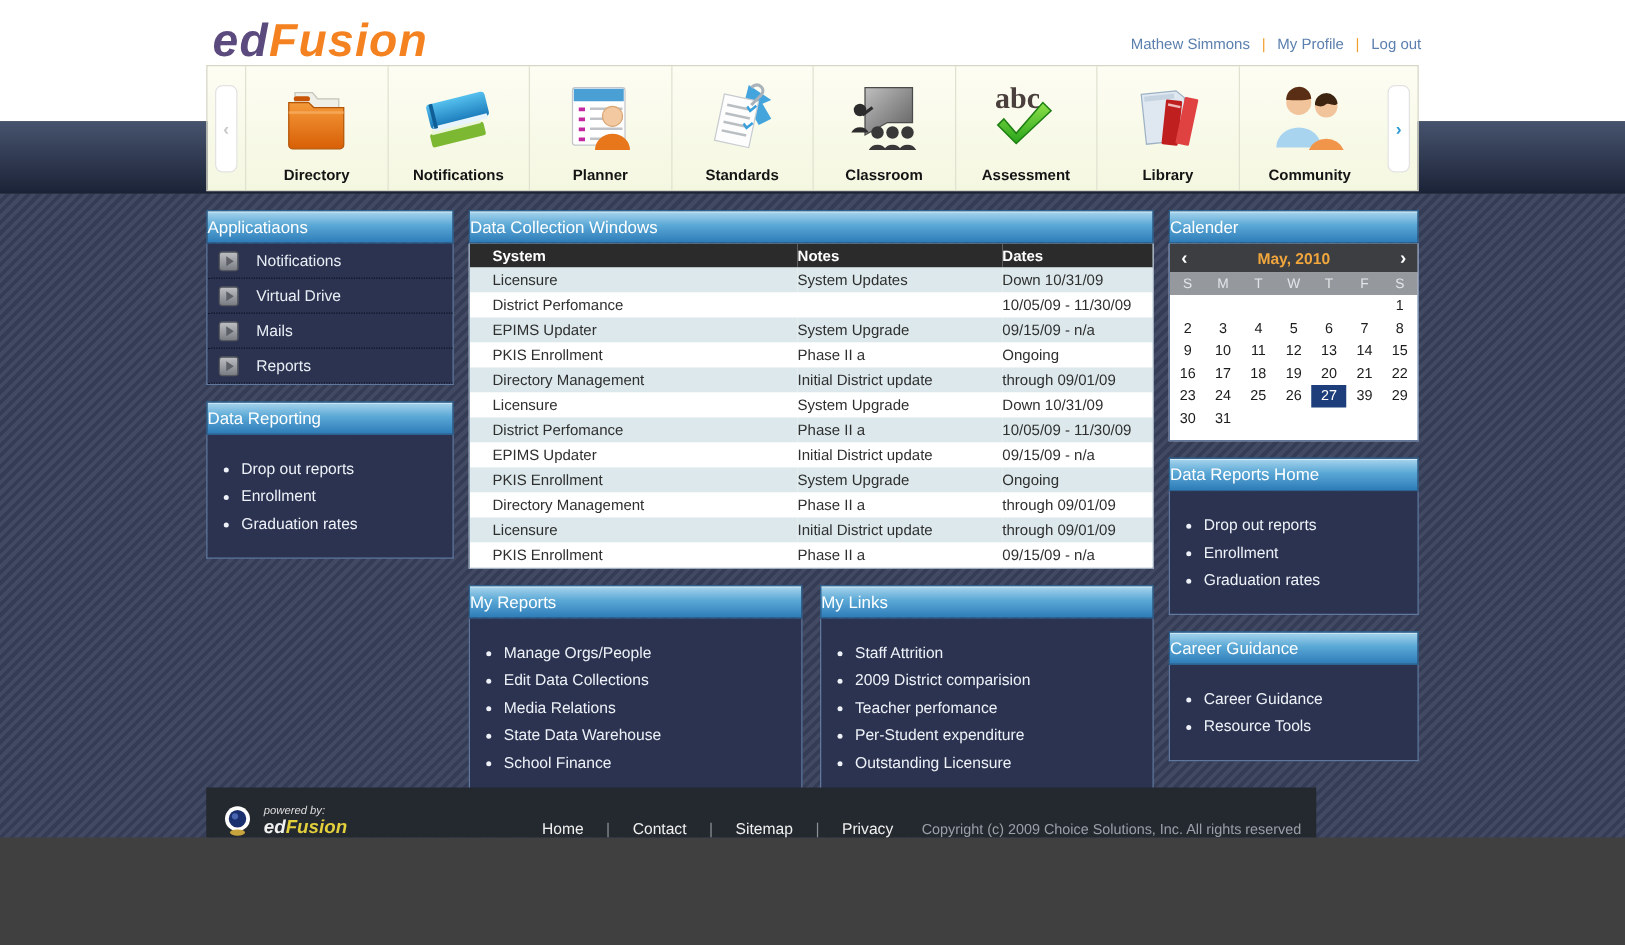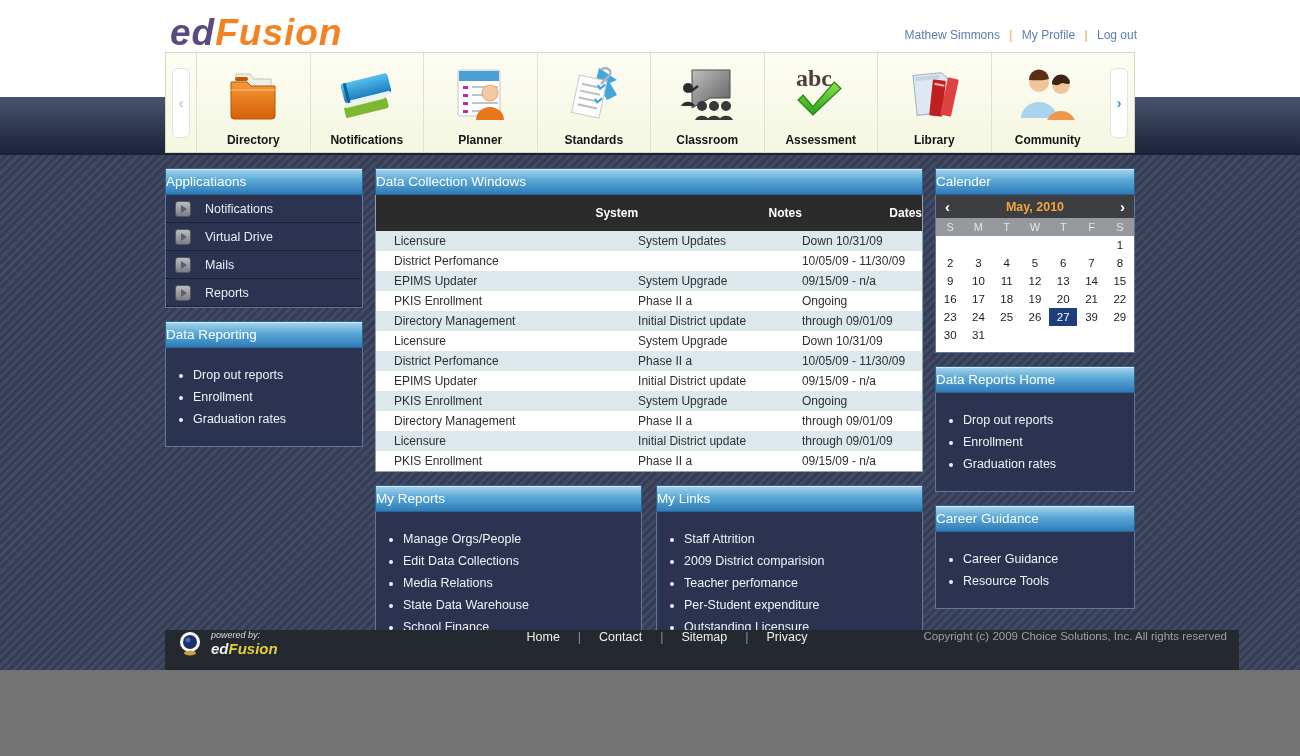--- a/index.html
+++ b/index.html
@@ -1,17 +1,17 @@
 <!DOCTYPE html>
 <html><head>
 <meta charset="utf-8">
 <style>
   * { margin:0; padding:0; box-sizing:border-box; }
   body { background:#000; font-family:"Liberation Sans", sans-serif; }
-  .page { position:relative; width:1300px; height:756px; background:#737373; overflow:hidden; margin:0 auto; }
+  .page { position:relative; width:1300px; height:756px; background:#404040; overflow:hidden; margin:0 auto; }
 
   
   .white-band { position:absolute; top:0; left:0; width:1300px; height:97px; background:#fff; }
   .logo { position:absolute; left:170px; top:12px; font-size:37px; font-weight:bold; font-style:italic; letter-spacing:1px; }
   .logo .lg1 { color:#5b4a7e; }
   .logo .lg2 { color:#f58220; }
   .user-links { position:absolute; top:28px; right:163px; font-size:12px; color:#5b7fae; }
   .user-links .sep { color:#f0a030; margin:0 6px; }
   .user-links span[data-interactable="true"] { cursor:pointer; }
 
@@ -57,21 +57,21 @@
   .arrow-btn .tri { width:0; height:0; border-left:6px solid #5d6066; border-top:4px solid transparent; border-bottom:4px solid transparent; margin-left:2px; }
   .app-label { margin-left:14px; color:#e9eef5; font-size:12.5px; }
 
   
   .blist { list-style:disc; padding:12px 8px 12px 27px; }
   .blist li { color:#eef2f8; font-size:12.5px; margin:8px 0; cursor:pointer; }
 
   
   .dc-wrap { border:1px solid #8ea2b5; border-top:none; background:#fff; }
   .dc-table { width:100%; border-collapse:collapse; font-size:12px; table-layout:fixed; }
-  .dc-table th { background:#2b2b2b; color:#fff; text-align:right; height:36px; font-size:12px; }
+  .dc-table th { background:#2b2b2b; color:#fff; text-align:left; height:19px; font-size:12px; }
   .dc-table th:nth-child(1) { width:48%; padding-left:18px; }
   .dc-table th:nth-child(2) { width:30%; }
   .dc-table th:nth-child(3) { width:22%;margin-left:40px; }
   .dc-table td { height:20px; color:#2f2f2f; background:#fff; }
   .dc-table td:nth-child(1) { padding-left:18px; }
   .dc-table tr.alt td { background:#dce8ec; }
 
   .two-col { display:flex; justify-content:space-between; }
   .two-col .panel { width:267px; }
 
@@ -80,22 +80,22 @@
   .cal-month { height:23px; background:#3c3e41; display:flex; align-items:center; padding:0 9px; }
   .cal-nav { color:#fff; font-size:15px; font-weight:bold; cursor:pointer; line-height:20px; }
   .cal-title { flex:1; text-align:center; color:#f1a63d; font-size:12.5px;font-weight:bold; }
   .cal-dow { height:18px; background:#95999e; display:flex; }
   .cal-dow span { flex:1; text-align:center; color:#e2e5e8; font-size:11px; line-height:18px; }
   .cal-row { display:flex; }
   .cal-cell { flex:1; text-align:center; font-size:11.5px; color:#1c1c1c; height:18px; line-height:18px; cursor:pointer; }
   .cal-cell.sel { background:#1d3e7a; color:#fff; }
 
   
-  .footer-bar { position:absolute; top:475px; left:165px; width:1074px; height:40px; background:#24282f;
-    display:flex; align-items:flex-start; }
+  .footer-bar { position:absolute; top:475px; left:165px; width:888px; height:40px; background:#24282f;
+    display:flex; align-items:flex-end; }
   .foot-brand { display:flex; align-items:center; padding-left:12px; width:260px; }
   .foot-brand .txt { margin-left:8px; }
   .powered { font-size:9px; font-style:italic; color:#ddd; }
   .foot-logo { font-size:15px; font-weight:bold; font-style:italic; }
   .foot-logo .lg1 { color:#f2f2f2; }
   .foot-logo .lg2 { color:#e3cf3c; }
   .foot-links { list-style:none; display:flex; flex:1; justify-content:center; }
   .foot-links li { color:#f0f0f0; font-size:12.5px; padding:0 9px; cursor:pointer; }
   .foot-links li + li::before { content:"|"; color:#8a8f96; margin-right:18px; cursor:default; }
   .foot-copy { width:330px; text-align:right; padding-right:12px; color:#9aa0a8; font-size:11.5px; }

